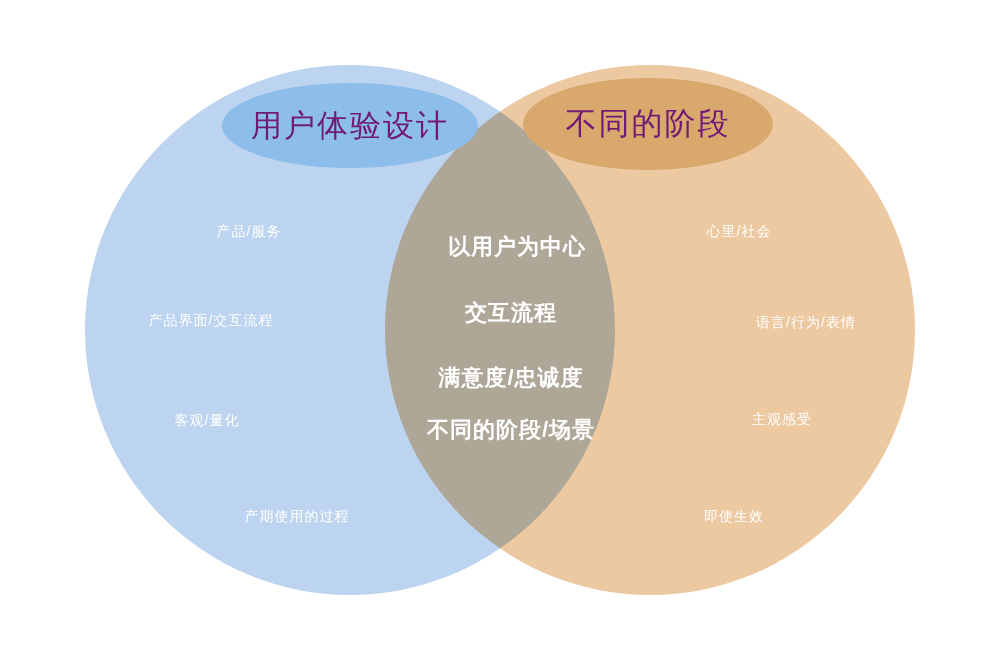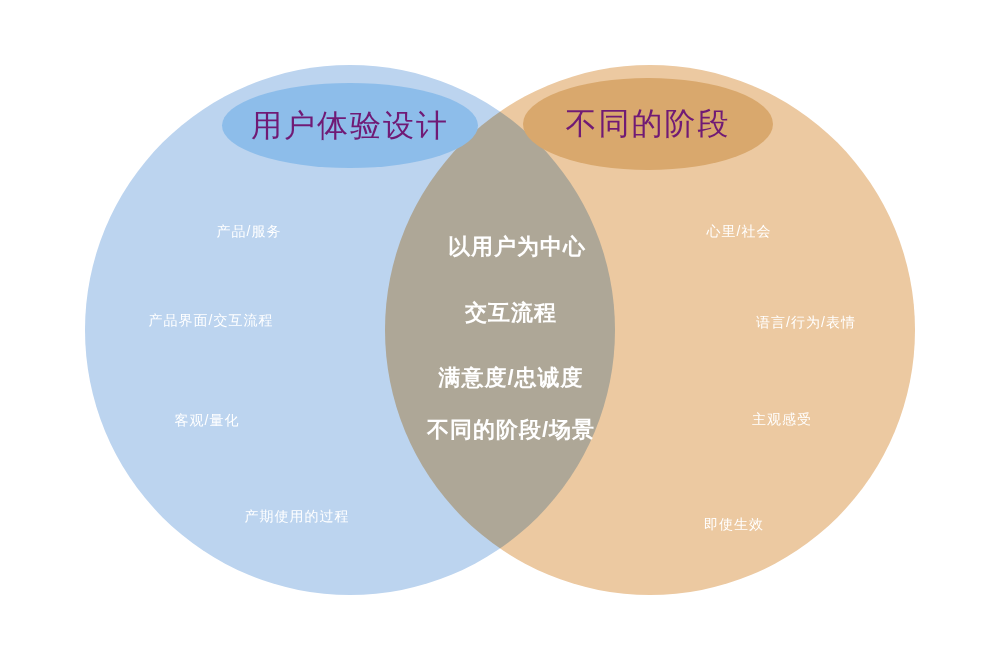--- a/index.html
+++ b/index.html
@@ -90,21 +90,21 @@
   
   #item-left-0 { left: 249px; top: 232px; }
   #item-left-1 { left: 211px; top: 321px; }
   #item-left-2 { left: 207px; top: 421px; }
   #item-left-3 { left: 297px; top: 517px; }
 
   
   #item-right-0 { left: 739px; top: 232px; }
   #item-right-1 { left: 806px; top: 323px; }
   #item-right-2 { left: 782px; top: 420px; }
-  #item-right-3 { left: 734px; top: 517px; margin-top: 8px; }
+  #item-right-3 { left: 734px; top: 517px; }
 
   
   #item-center-0 { left: 511px; top: 247px; margin-left: 6px; }
   #item-center-1 { left: 511px; top: 313px; }
   #item-center-2 { left: 511px; top: 378px; text-align: right; }
   #item-center-3 { left: 511px; top: 430px; }
 </style>
 </head>
 <body>
 

